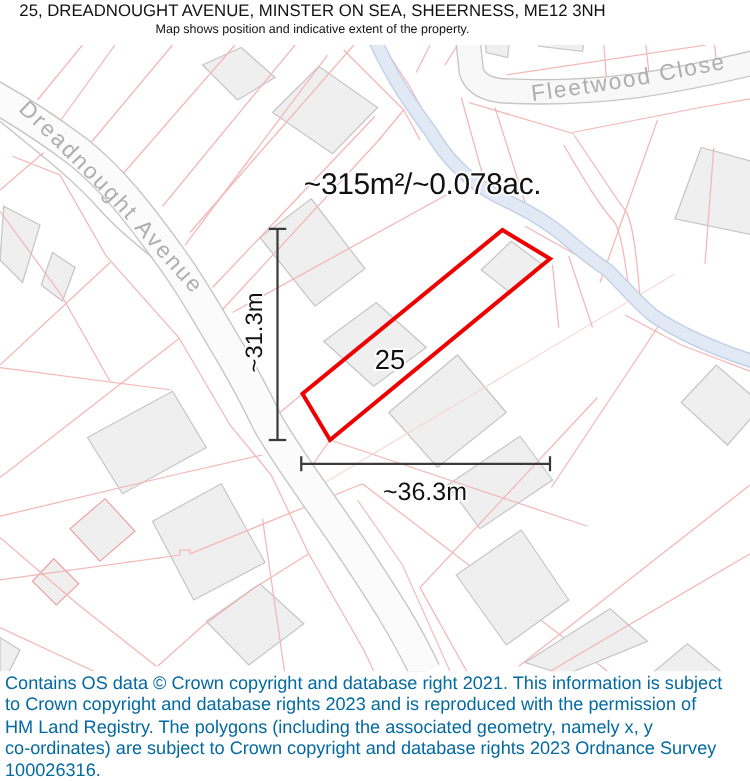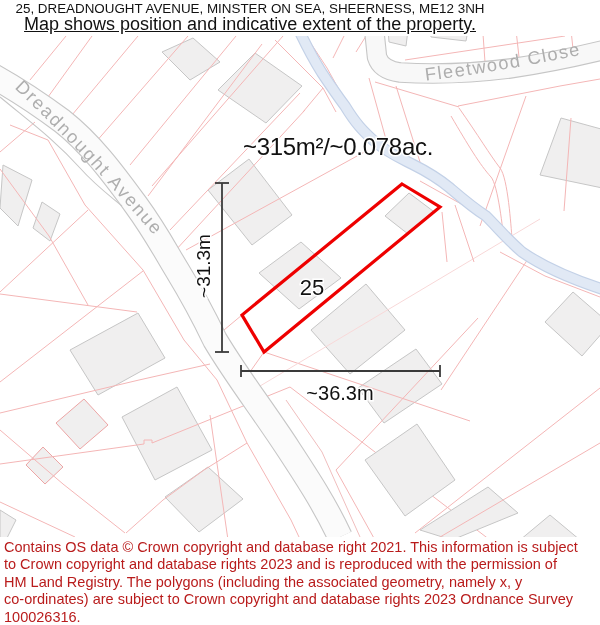--- a/index.html
+++ b/index.html
@@ -1,20 +1,20 @@
 <!DOCTYPE html>
 <html><head>
 <meta charset="utf-8">
 <style>
   html,body{margin:0;padding:0;}
   body{width:600px;height:625px;background:#fff;font-family:"Liberation Sans",sans-serif;position:relative;overflow:hidden;}
   .hdr{position:absolute;left:0;top:0;width:500px;text-align:center;color:#111;}
   .h1{font-size:13.4px;line-height:14.5px;margin-top:2px;}
-  .h2{font-size:18px;line-height:14.5px;margin-top:0;text-decoration:underline;}
-  .ftr{position:absolute;left:4px;top:539px;width:596px;font-size:14.5px;line-height:17.4px;color:#b91c1c;}
+  .h2{font-size:10px;line-height:14.5px;margin-top:0;}
+  .ftr{position:absolute;left:4px;top:539px;width:596px;font-size:14.5px;line-height:17.4px;color:#0369a1;}
   svg{position:absolute;left:0;top:0;}
 </style>
 </head>
 <body>
 
 <div class="hdr">
     <div class="h1">25, DREADNOUGHT AVENUE, MINSTER ON SEA, SHEERNESS, ME12 3NH</div>
 <div class="h2">Map shows position and indicative extent of the property.</div>
   </div>
 

